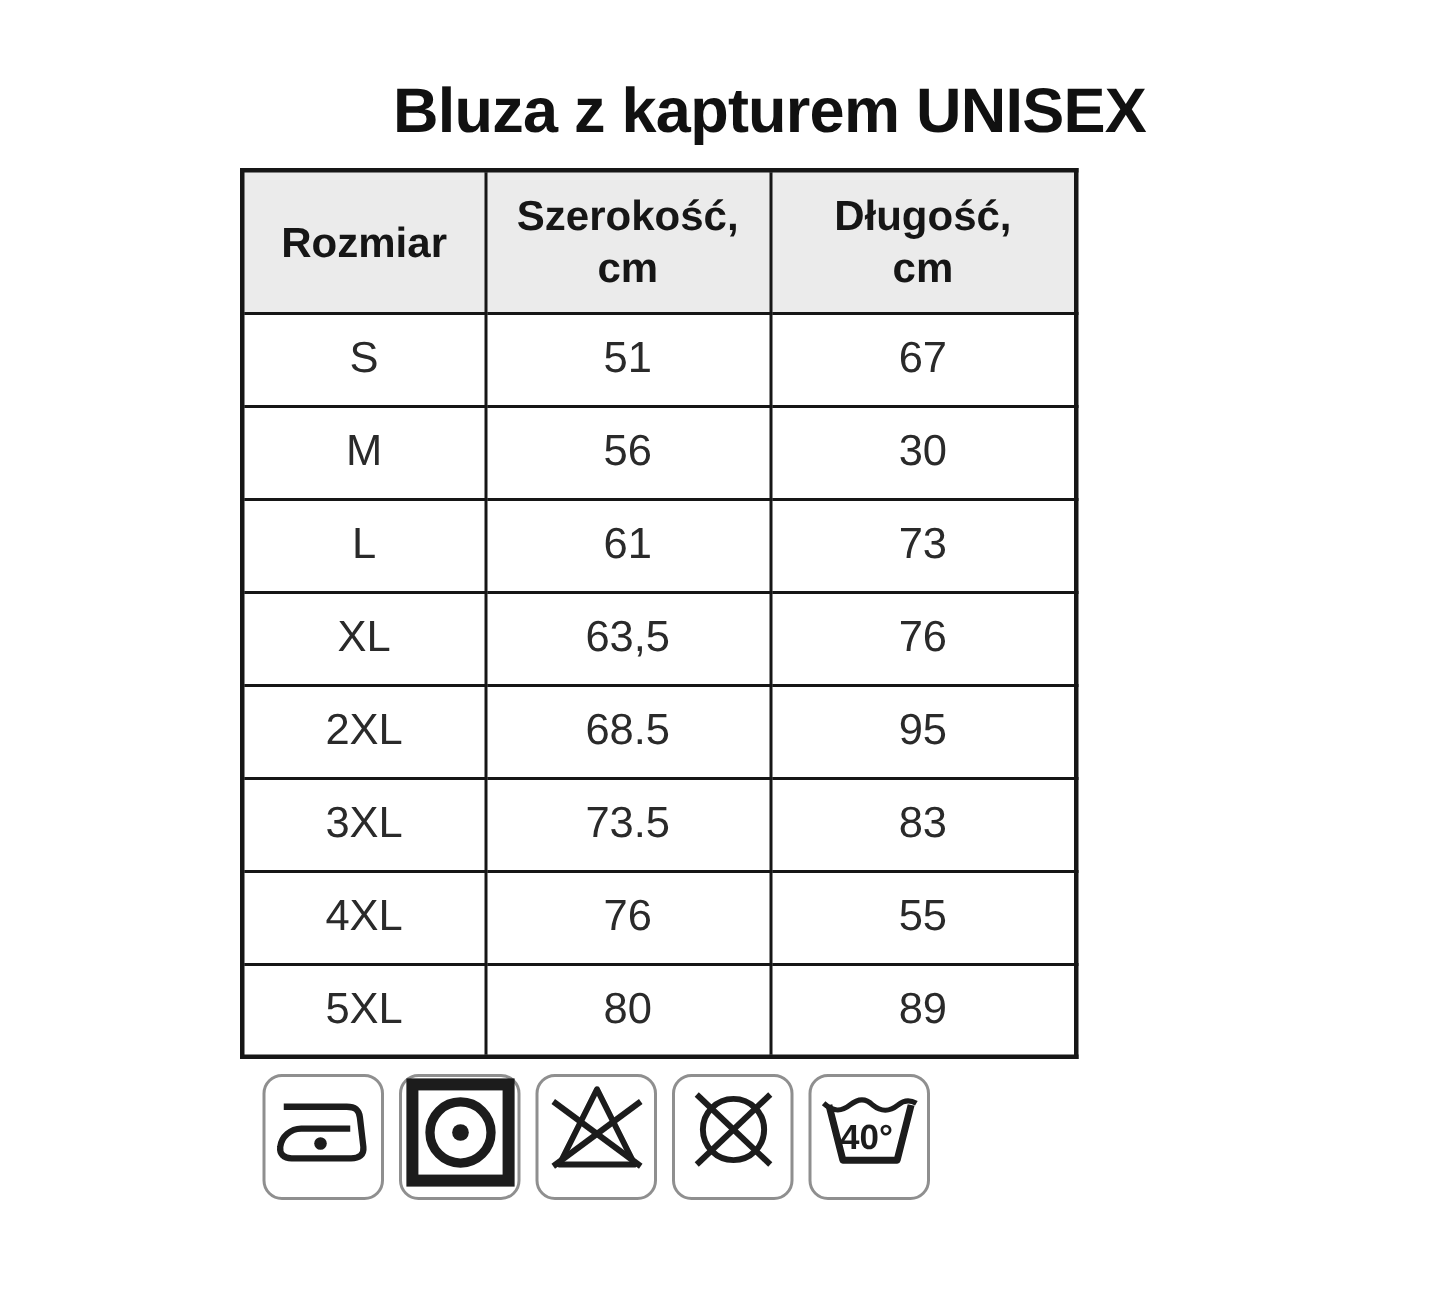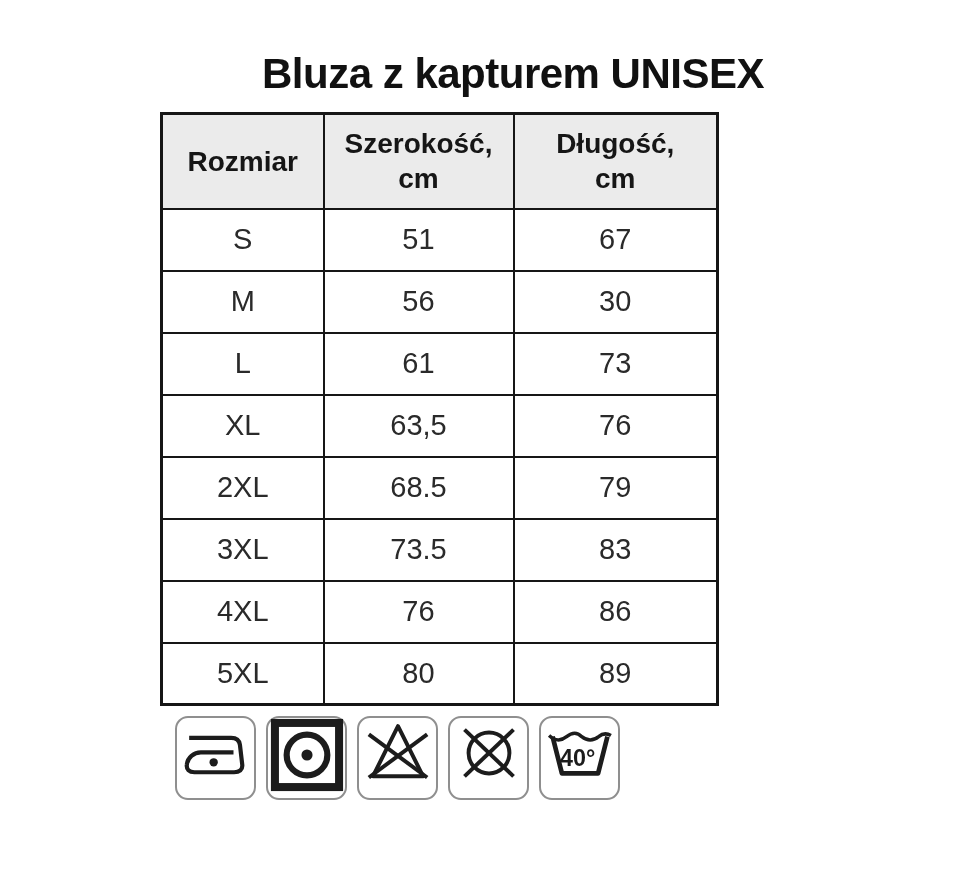--- a/index.html
+++ b/index.html
@@ -113,31 +113,31 @@
         <td>73</td>
       </tr>
       <tr>
         <td>XL</td>
         <td>63,5</td>
         <td>76</td>
       </tr>
       <tr>
         <td>2XL</td>
         <td>68.5</td>
-        <td>79</td>
+        <td>95</td>
       </tr>
       <tr>
         <td>3XL</td>
         <td>73.5</td>
         <td>83</td>
       </tr>
       <tr>
         <td>4XL</td>
         <td>76</td>
-        <td>86</td>
+        <td>55</td>
       </tr>
       <tr>
         <td>5XL</td>
         <td>80</td>
         <td>89</td>
       </tr>
     </tbody>
   </table>
 
   <div class="care-row">

